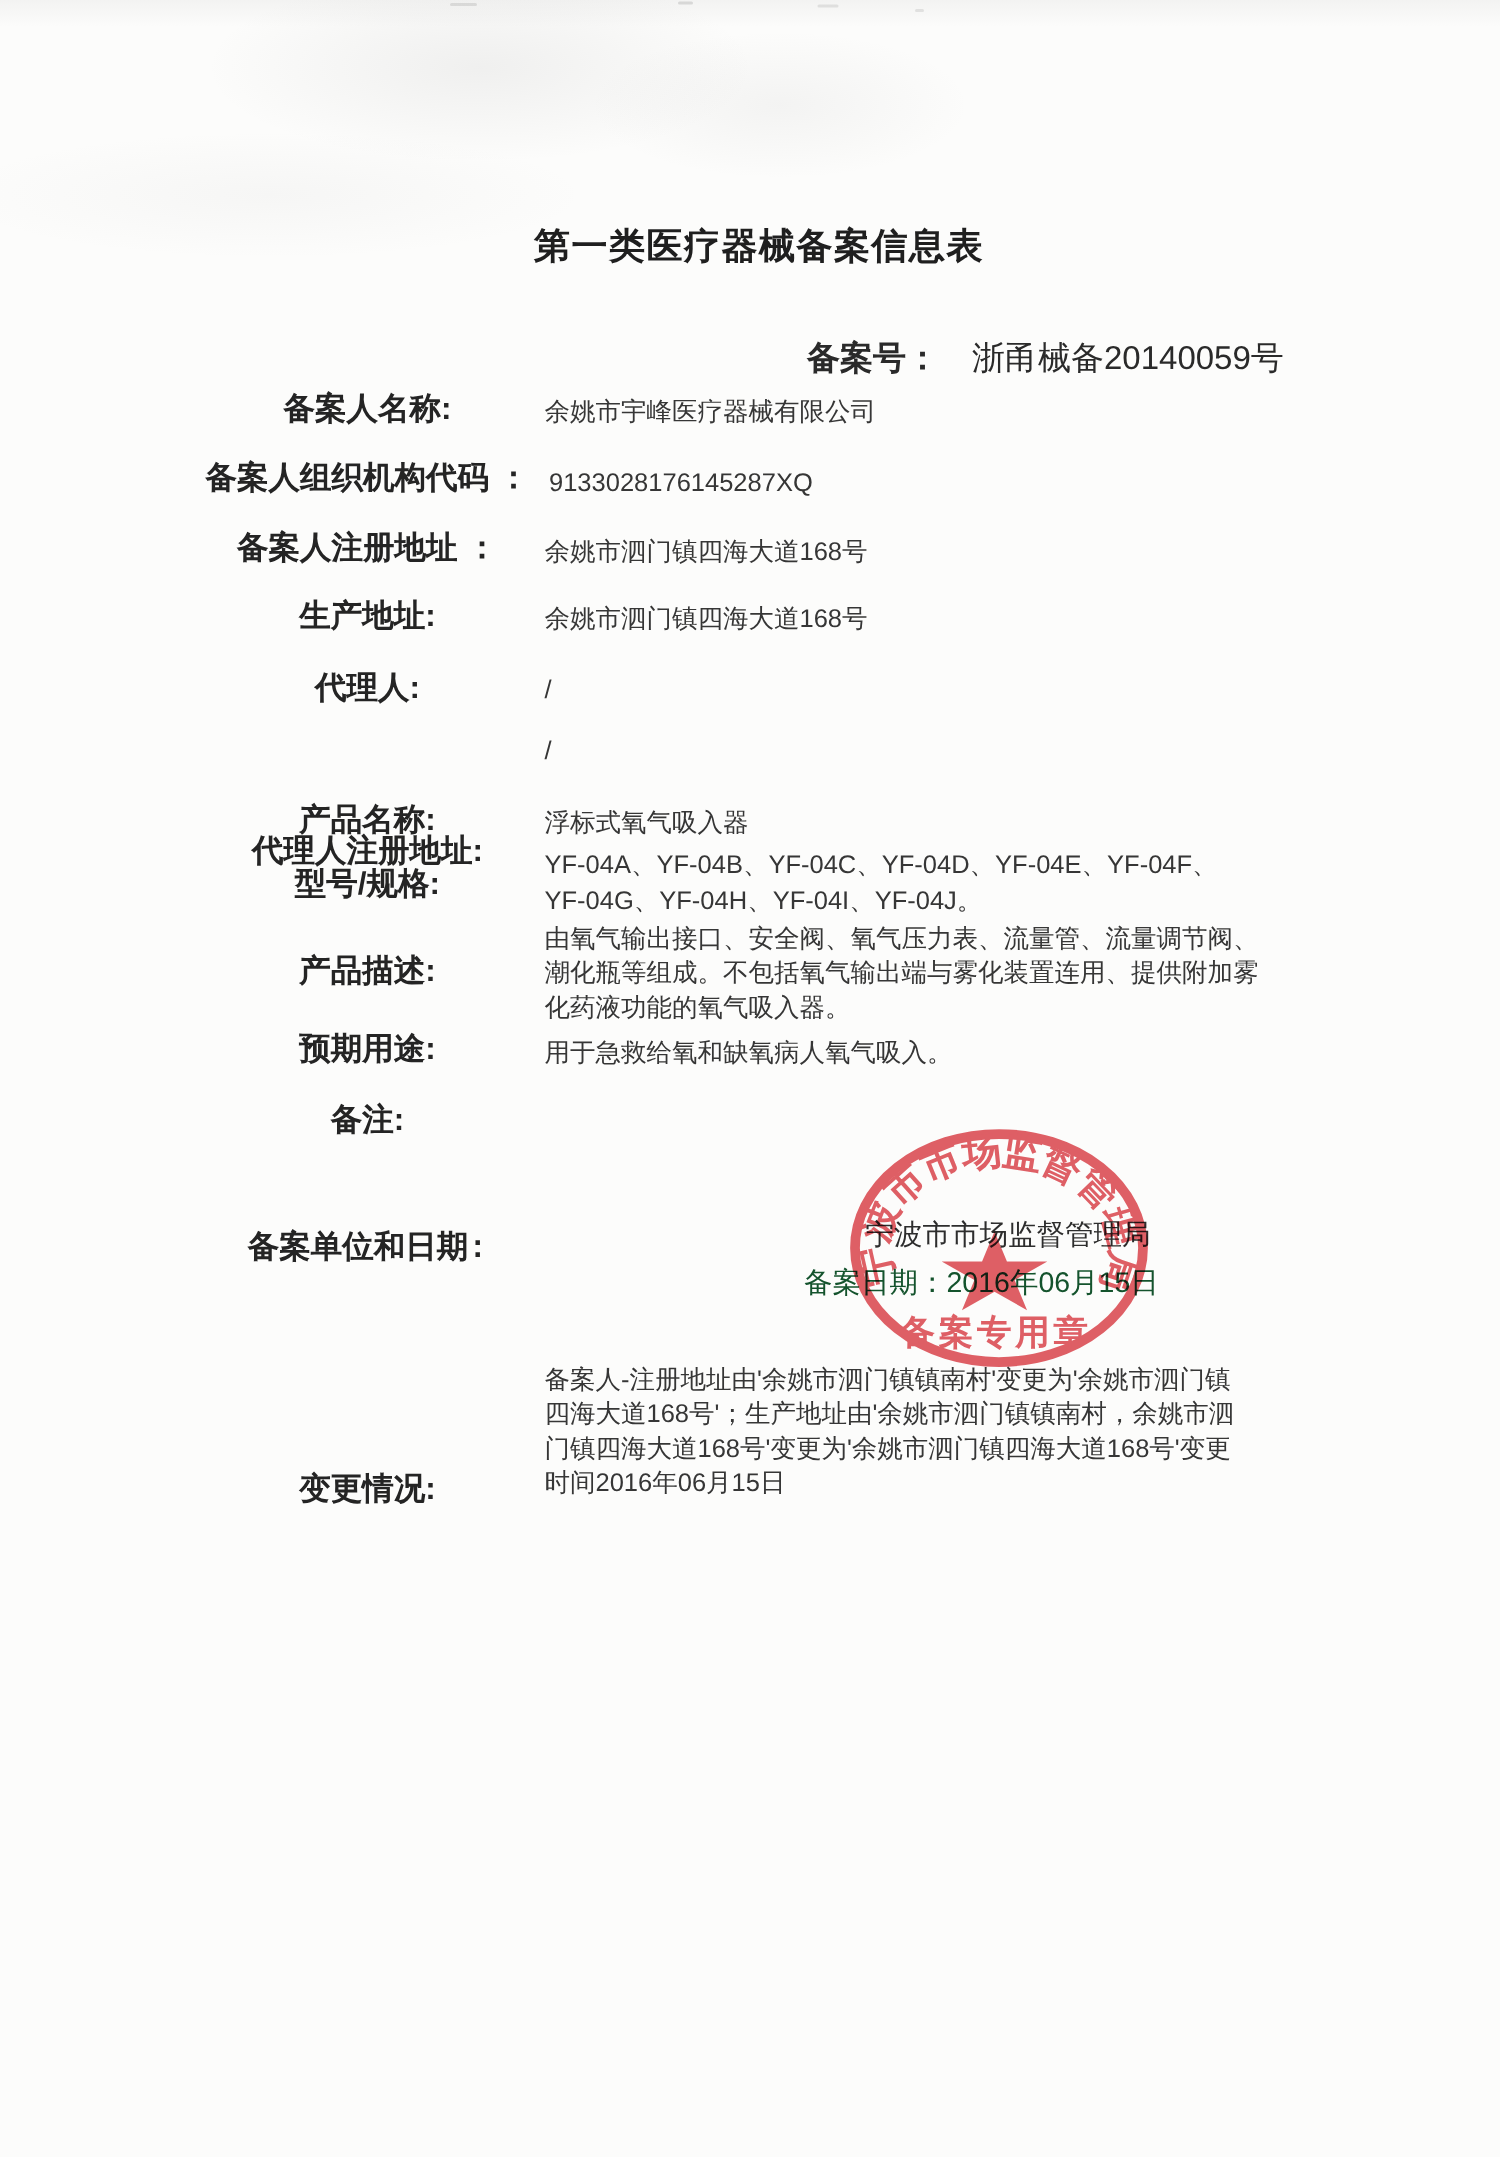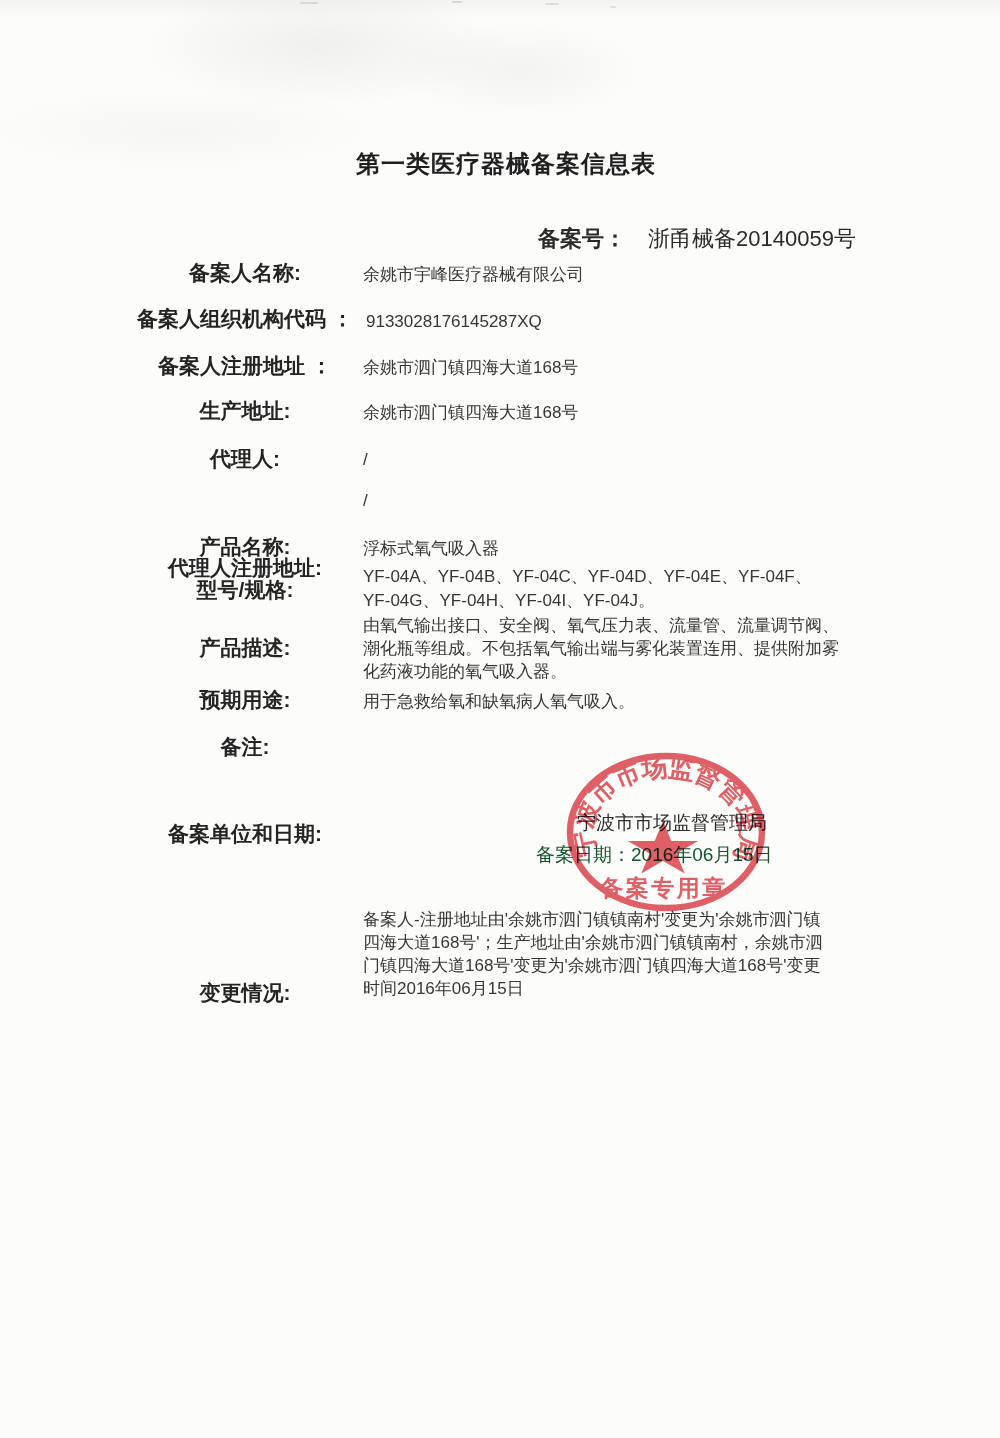--- a/index.html
+++ b/index.html
@@ -91,21 +91,21 @@
   <div class="fvalue" style="top:614px;">由氧气输出接口、安全阀、氧气压力表、流量管、流量调节阀、
 潮化瓶等组成。不包括氧气输出端与雾化装置连用、提供附加雾
 化药液功能的氧气吸入器。</div>
 
   <div class="flabel" style="top:689px;">预期用途:</div>
   <div class="fvalue one" style="top:690px;">用于急救给氧和缺氧病人氧气吸入。</div>
 
   <div class="flabel" style="top:736px;">备注:</div>
   <div class="fvalue one" style="top:736px;"></div>
 
-  <div class="flabel" style="top:823px;">备案单位和日期:</div>
+  <div class="flabel" style="top:823px;font-family:Liberation Mono, monospace;">备案单位和日期:</div>
   <div class="unit-line">宁波市市场监督管理局</div>
   <div class="date-line">备案日期：2016年06月15日</div>
 
   <div class="flabel" style="top:982px;">变更情况:</div>
   <div class="fvalue" style="top:908px;">备案人-注册地址由'余姚市泗门镇镇南村'变更为'余姚市泗门镇
 四海大道168号'；生产地址由'余姚市泗门镇镇南村，余姚市泗
 门镇四海大道168号'变更为'余姚市泗门镇四海大道168号'变更
 时间2016年06月15日</div>
 
   <svg class="stamp" viewBox="0 0 280 205">

